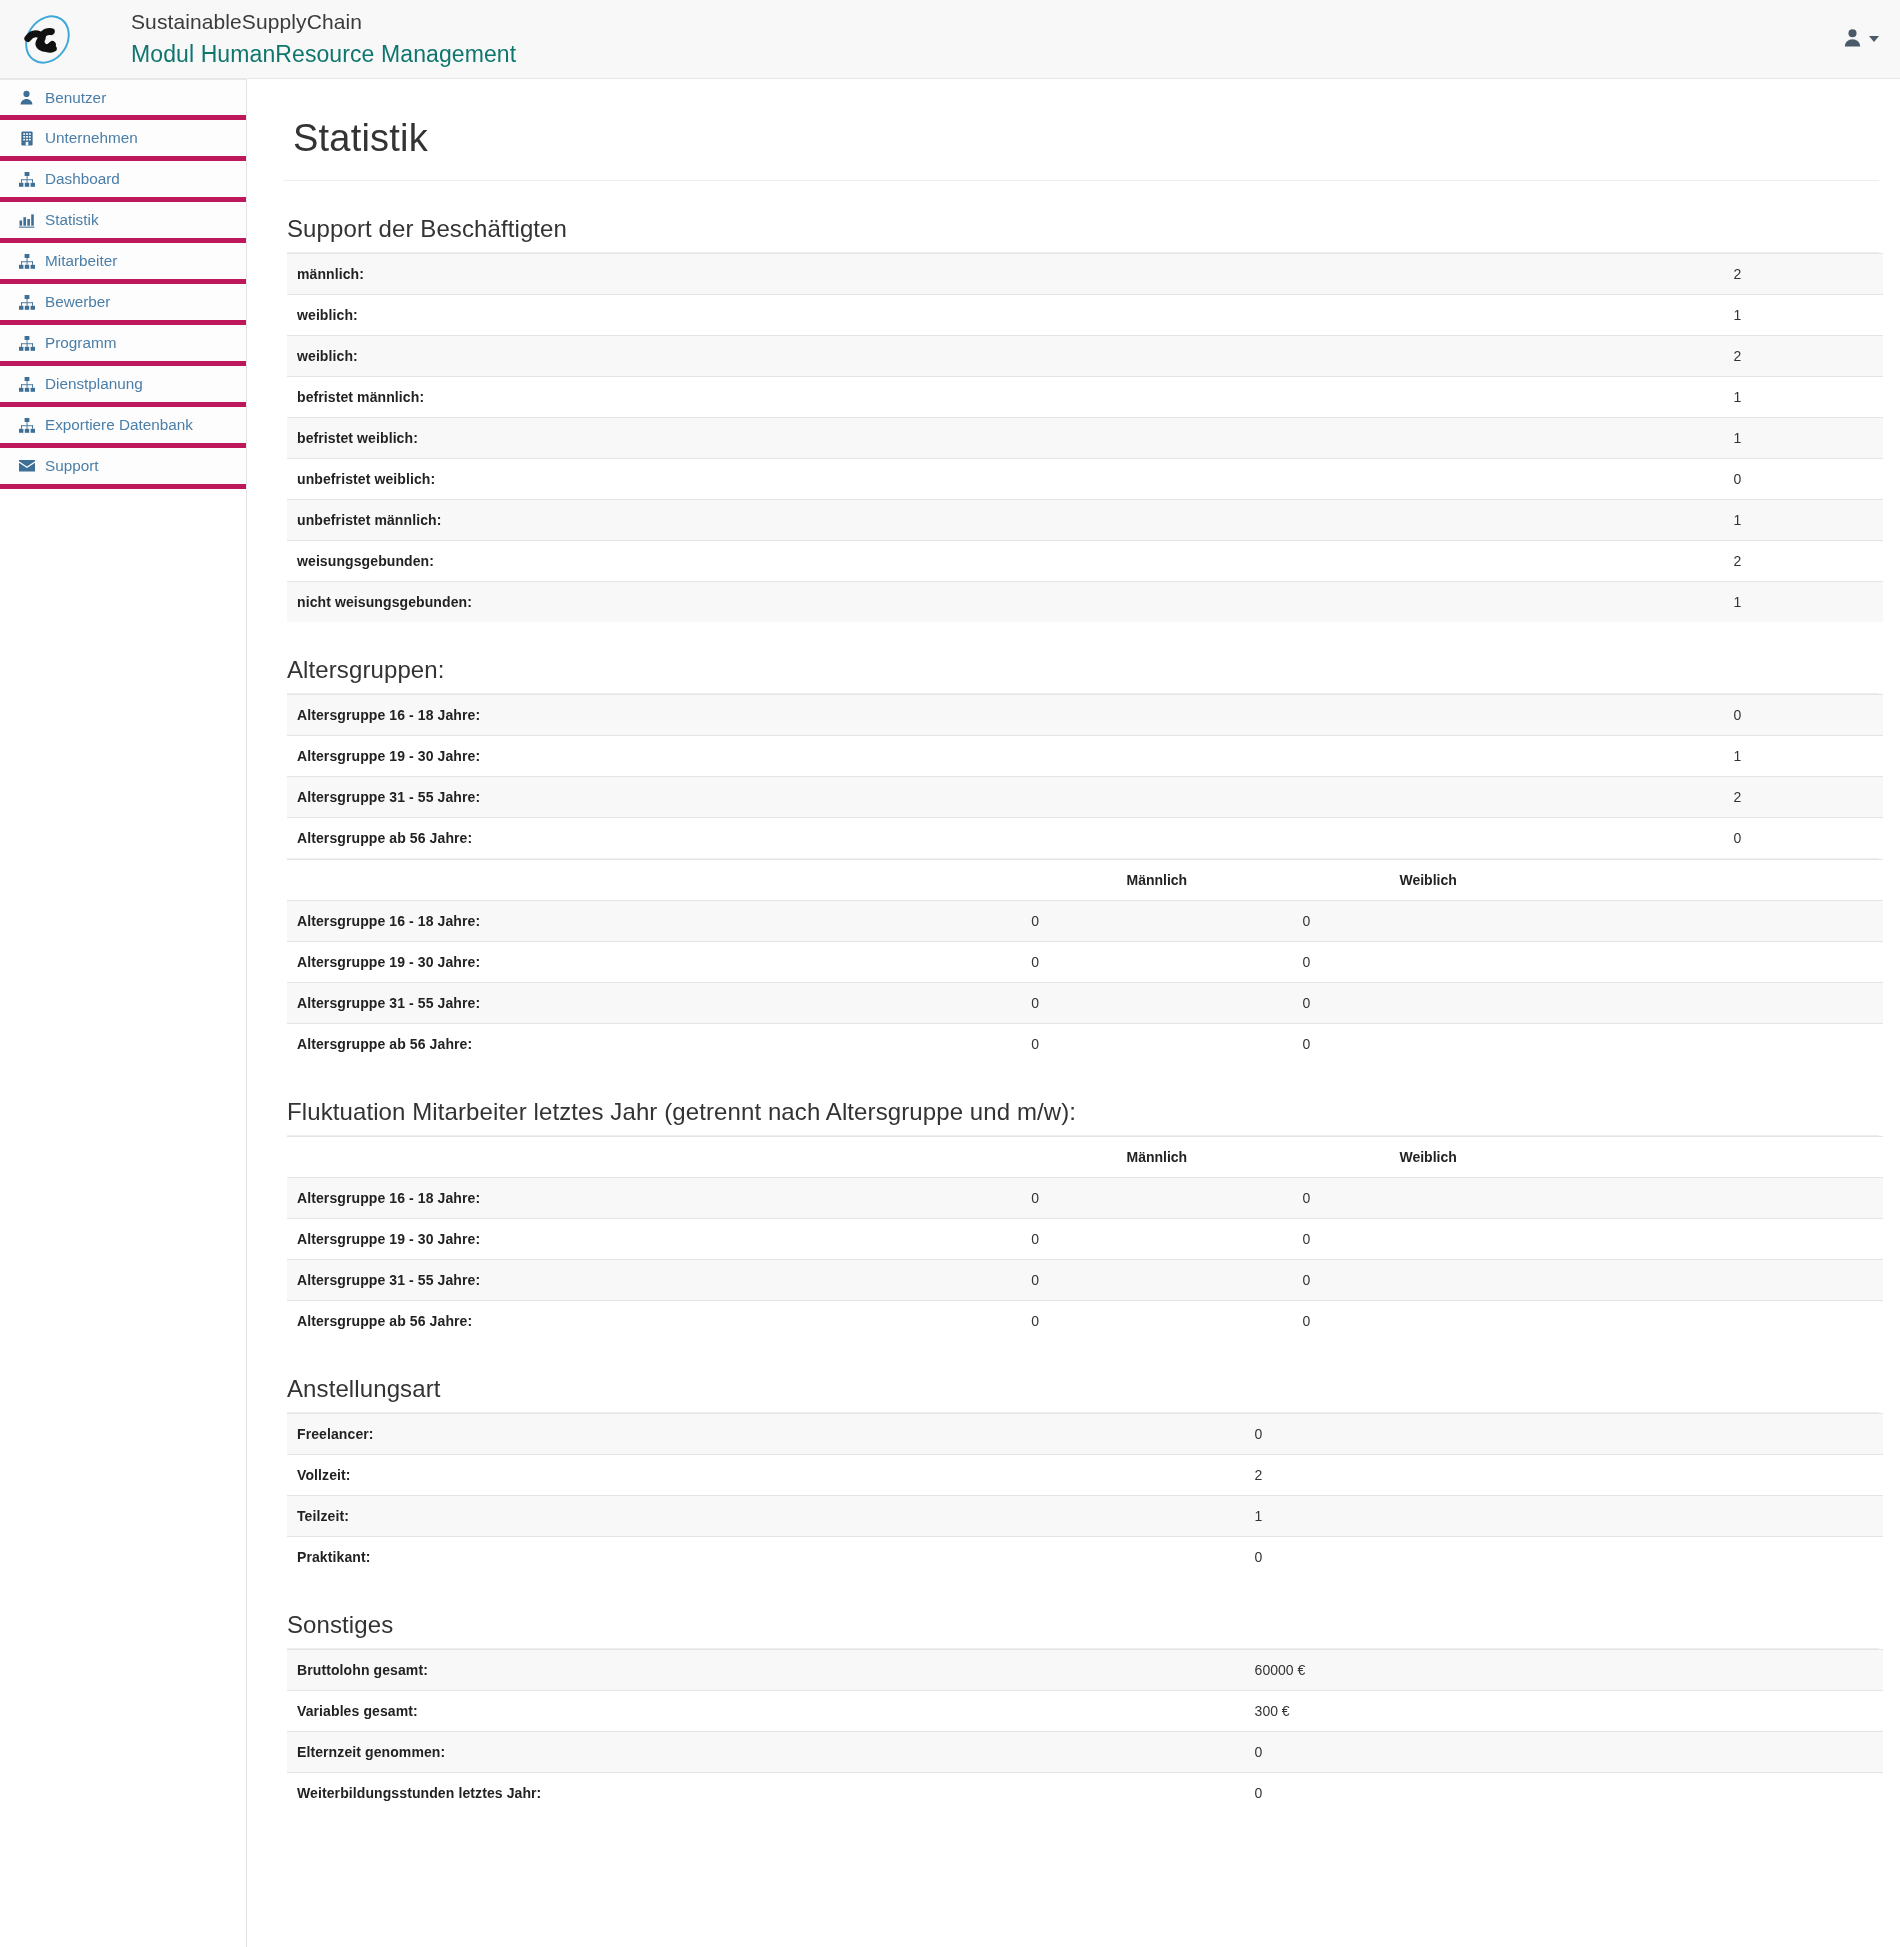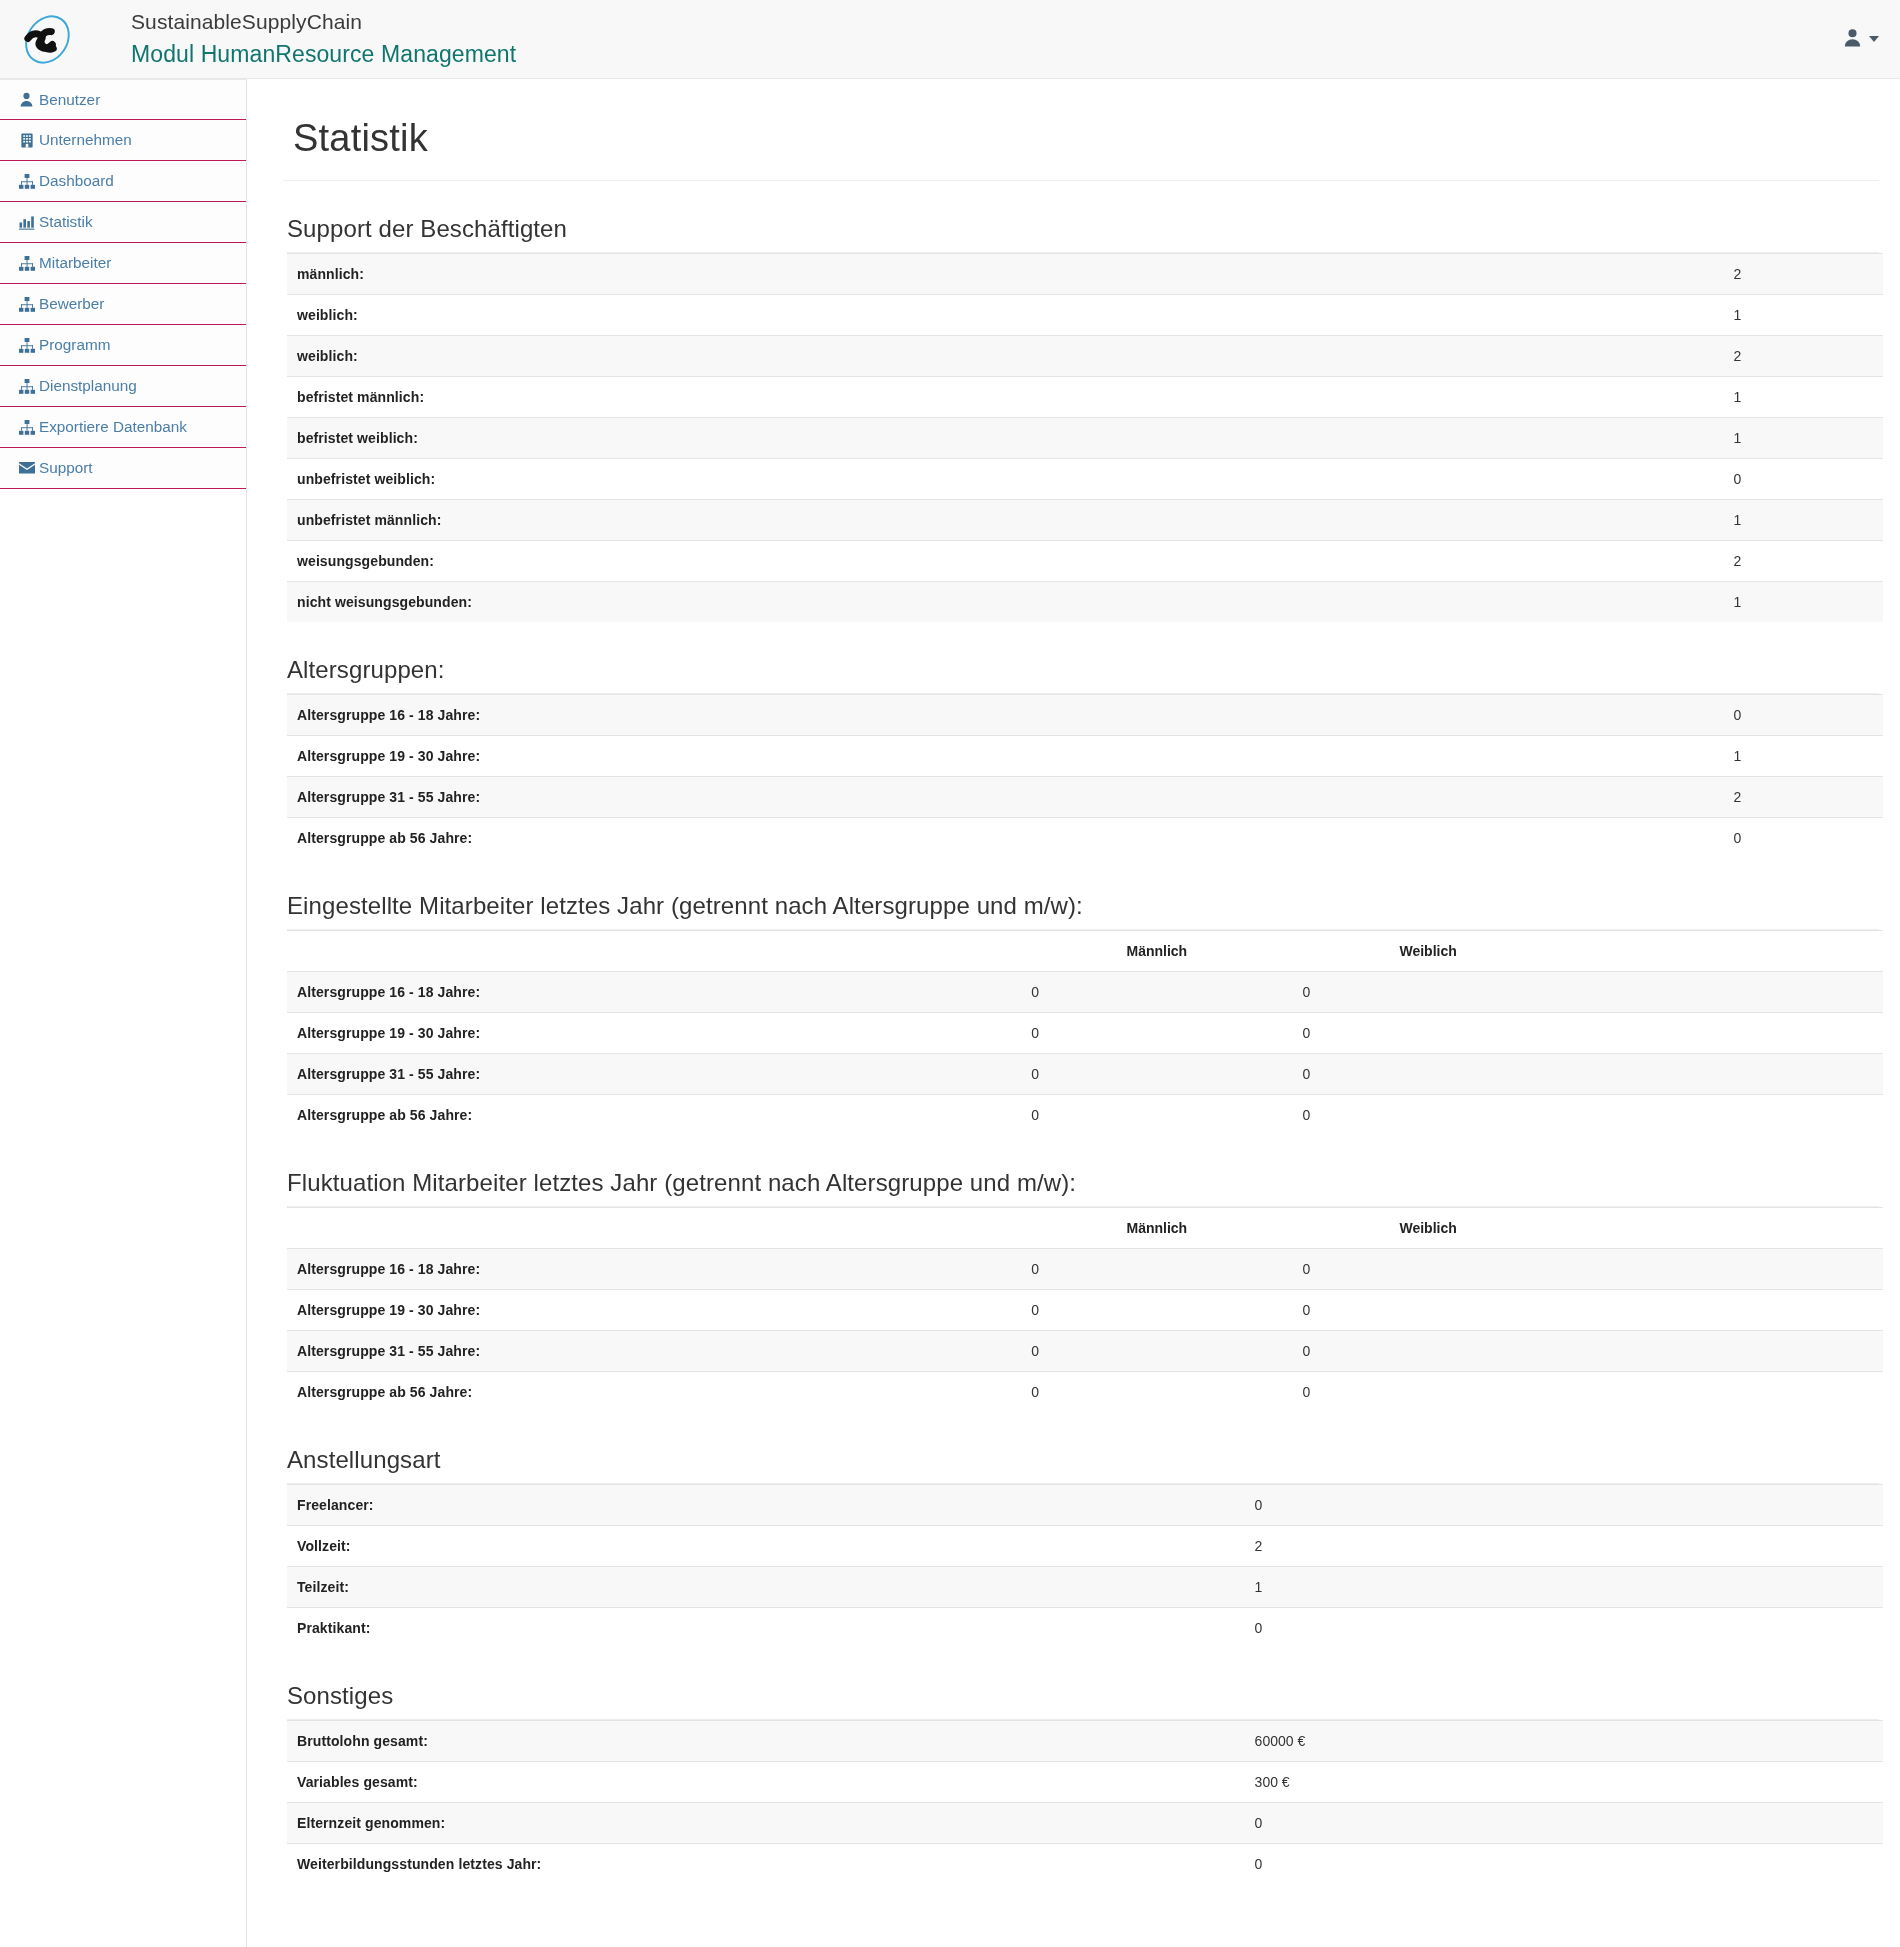--- a/index.html
+++ b/index.html
@@ -59,24 +59,24 @@
   .sidebar {
     width: 247px;
     flex: 0 0 247px;
     background: #ffffff;
     border-right: 1px solid #e3e3e3;
     min-height: 1868px;
   }
   .nav-item {
     display: flex;
     align-items: center;
-    gap: 4px;
+    gap: 10px;
     height: 41px;
     padding: 0 0 0 18px;
-    border-bottom: 1px solid #be185d;
+    border-bottom: 5px solid #be185d;
     color: #4a7ea8;
     font-size: 15.3px;
     text-decoration: none;
     cursor: pointer;
     background: #fdfdfd;
   }
   .nav-item:first-child { border-top: 1px solid #e9e9e9; }
   .nav-ico {
     width: 17px; height: 17px;
     display: inline-flex; align-items: center; justify-content: center;
@@ -437,21 +437,20 @@
           <td class="val">2</td>
         </tr>
         <tr>
           <td class="lbl">Altersgruppe ab 56 Jahre:</td>
           <td></td>
           <td class="val">0</td>
         </tr>
       </tbody>
     </table>
 
-    <h2 class="section-title">Eingestellte Mitarbeiter letztes Jahr (getrennt nach Altersgruppe und m/w):</h2>
     <hr class="section-rule">
     <table class="stat">
       <colgroup>
           <col class="d-lbl">
           <col class="d-m">
           <col class="d-w">
           <col class="d-rest">
         </colgroup>
       <thead>
         <tr class="hdr">

